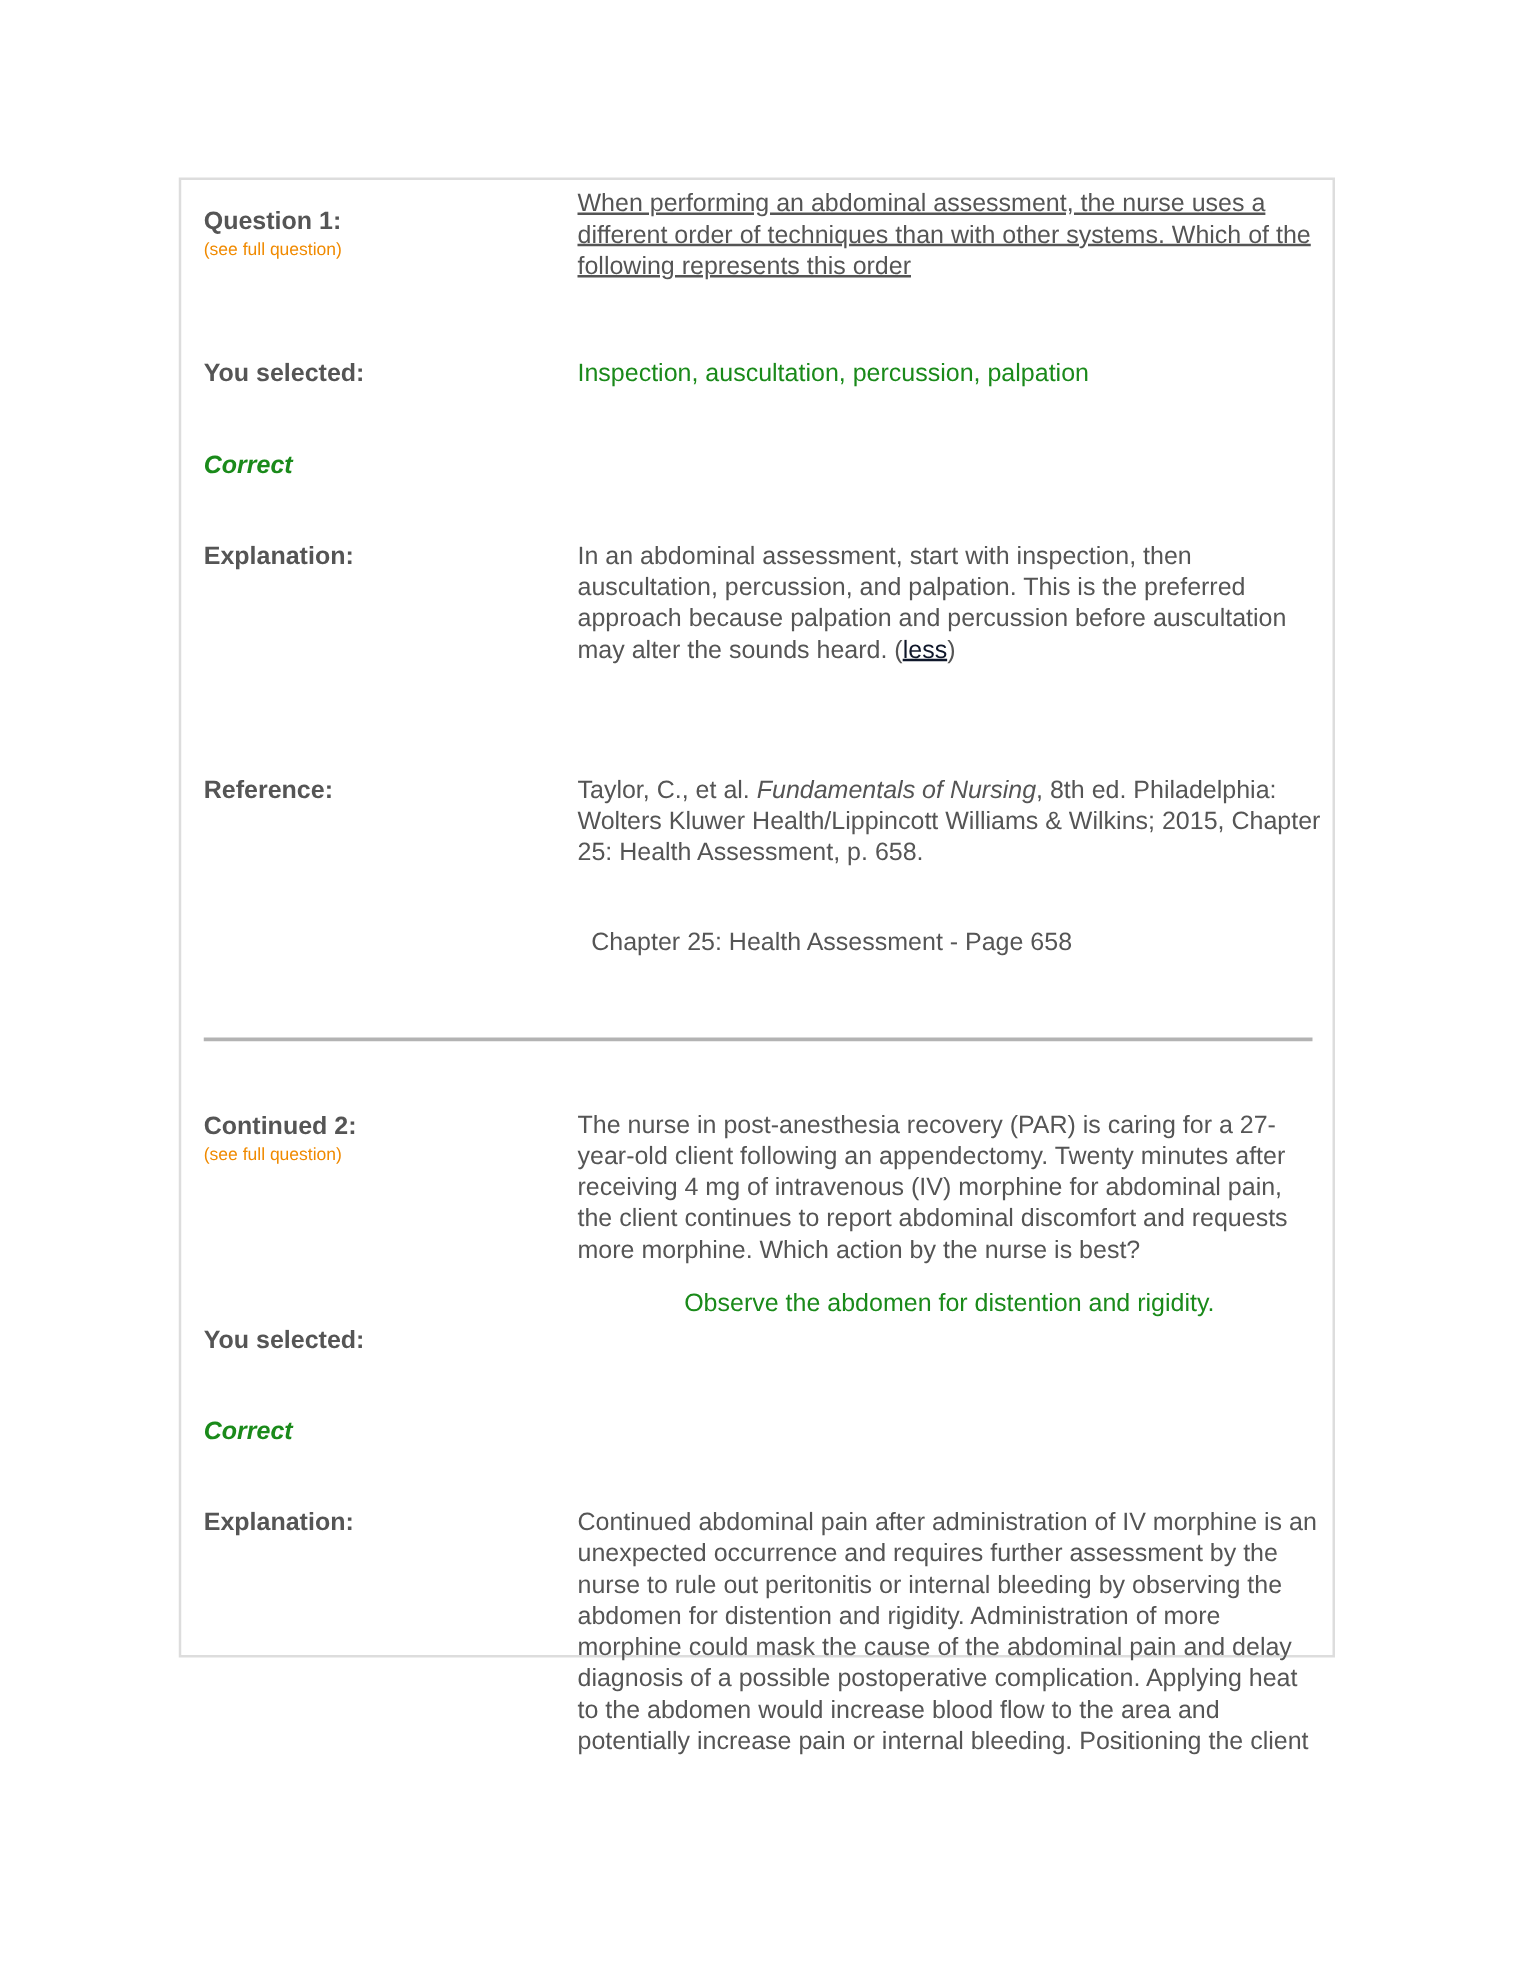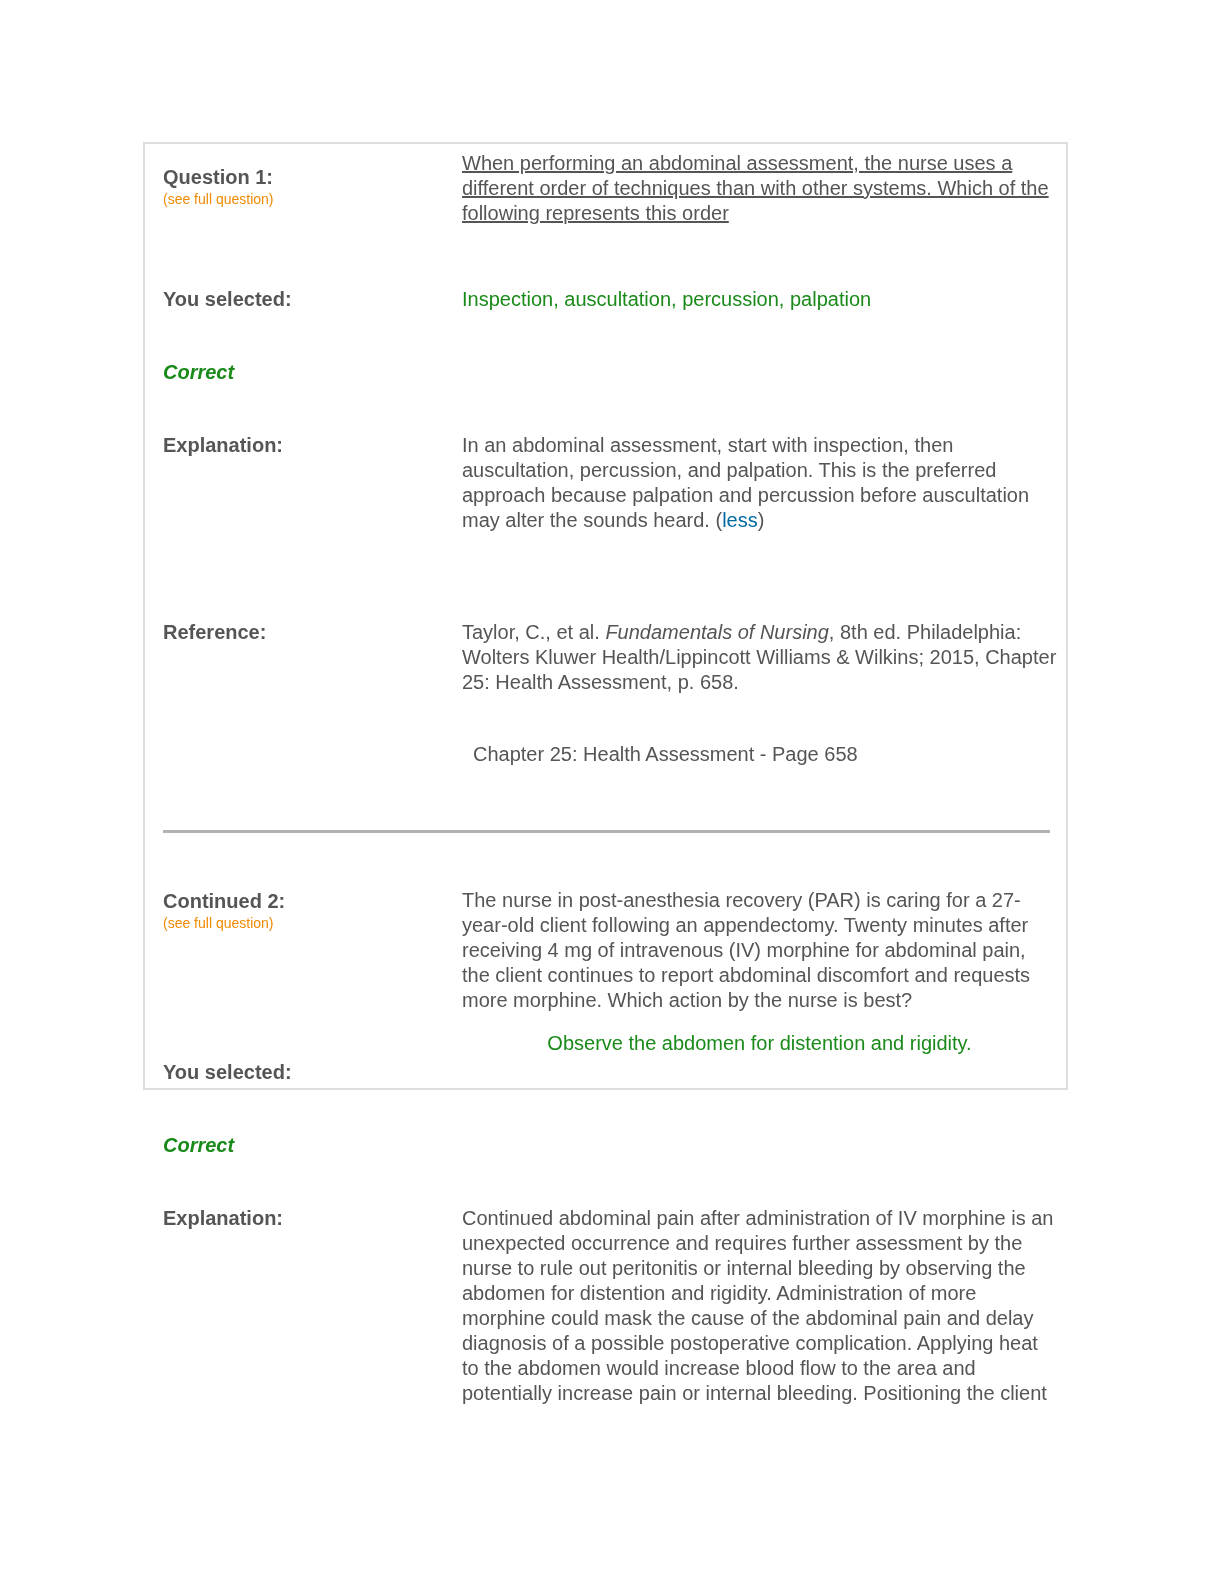--- a/index.html
+++ b/index.html
@@ -13,21 +13,21 @@
       position: relative;
       font-family: "Liberation Sans", sans-serif;
       color: #555555;
       overflow: hidden;
     }
     .frame {
       position: absolute;
       left: 143px;
       top: 142px;
       width: 925px;
-      height: 948px;
+      height: 1184px;
       border: 2px solid #dddddd;
       border-right-width: 2px;
       box-sizing: border-box;
       background: #ffffff;
     }
     .label {
       position: absolute;
       left: 18px;
       font-size: 20px;
       font-weight: bold;
@@ -57,21 +57,22 @@
       position: absolute;
       left: 18px;
       font-size: 20px;
       font-weight: bold;
       font-style: italic;
       color: #1a8a1a;
       line-height: 24px;
       text-align: right;
     }
     .inline-link {
-      color: #0369a1;
+      color: #0f172a;
+      text-decoration: underline;
       cursor: pointer;
     }
     .divider {
       position: absolute;
       left: 18px;
       width: 887px;
       height: 3px;
       background: #b3b3b3;
     }
     em { font-style: italic; }

